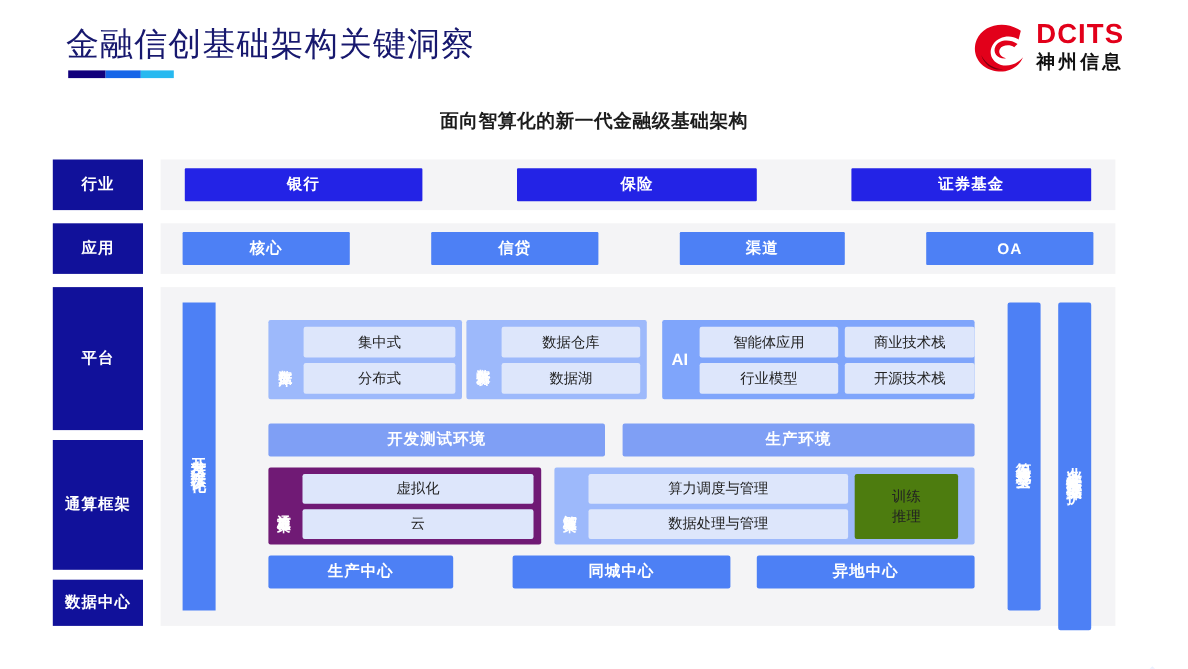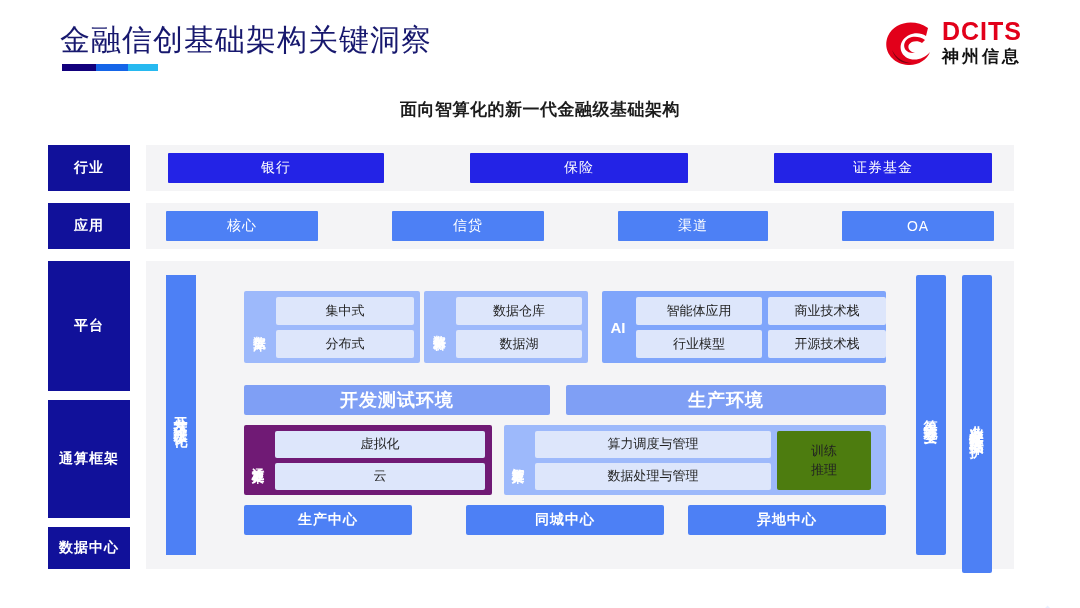--- a/index.html
+++ b/index.html
@@ -46,21 +46,21 @@
   .lbl-dc{top:527px;height:42px;width:82px;}
 
   
   .strip{position:absolute;left:146px;background:#f4f4f6;}
   .row-industry{top:145px;width:868px;height:46px;}
   .row-app{top:203px;width:868px;height:46px;}
   .row-platform{top:261px;width:868px;height:308px;}
 
   
   .pill{position:absolute;display:flex;align-items:center;justify-content:center;
-    color:#fff;font-weight:normal;font-size:14px;letter-spacing:1px;border-radius:1px;text-align:center;}
+    color:#fff;font-weight:bold;font-size:14px;letter-spacing:1px;border-radius:1px;text-align:center;}
   .pill-industry{background:#2323e6;height:30px;top:153px;}
   .pi1{left:168px;width:216px;}
   .pi2{left:470px;width:218px;}
   .pi3{left:774px;width:218px;}
 
   .pill-app{background:#4d80f5;height:30px;top:211px;}
   .pa1{left:166px;width:152px;}
   .pa2{left:392px;width:152px;}
   .pa3{left:618px;width:150px;}
   .pa4{left:842px;width:152px;}
@@ -89,21 +89,21 @@
   .g-da .group-cells{margin-left:2px;}
   .g-da .cell{width:126px;height:28px;}
 
   .g-ai{left:602px;top:291px;width:284px;height:72px;background:#7fa5fb;}
   .g-ai .ai-tag{color:#fff;font-size:15px;font-weight:bold;width:32px;height:72px;
     display:flex;align-items:center;justify-content:center;letter-spacing:0;}
   .ai-grid{display:grid;grid-template-columns:126px 118px;grid-template-rows:28px 28px;gap:5px 6px;margin-left:2px;}
   .ai-grid .cell{width:100%;height:100%;}
 
   
-  .envbar{position:absolute;height:30px;background:#7f9ff5;color:#fff;font-size:18px;font-weight:bold;
+  .envbar{position:absolute;height:30px;background:#7f9ff5;color:#fff;font-size:14px;font-weight:bold;
     display:flex;align-items:center;justify-content:center;letter-spacing:1px;border-radius:2px;}
   .env1{left:244px;top:385px;width:306px;}
   .env2{left:566px;top:385px;width:320px;}
 
   
   .g-gen{left:244px;top:425px;width:248px;height:70px;background:#701a75;}
   .g-gen .group-tag{width:28px;height:70px;line-height:14px;}
   .g-gen .group-cells{margin-left:3px;}
   .g-gen .cell{width:210px;height:27px;}
 

